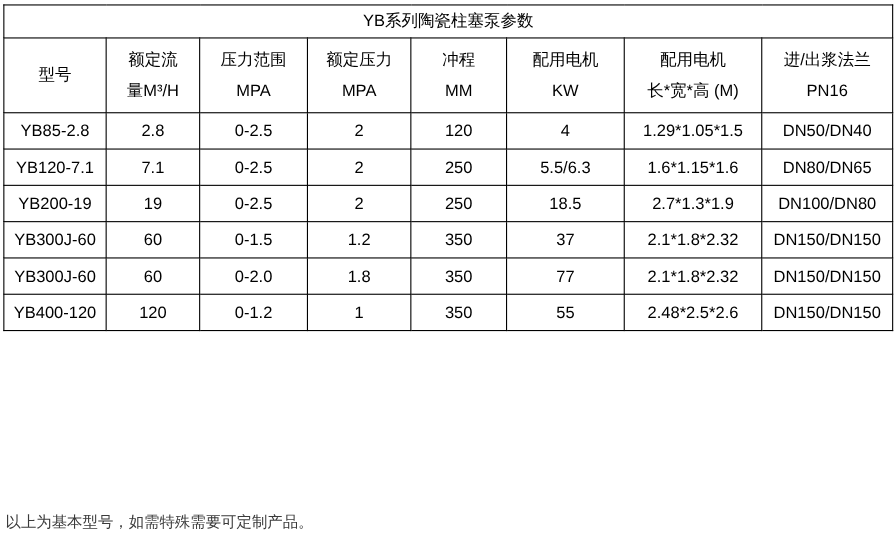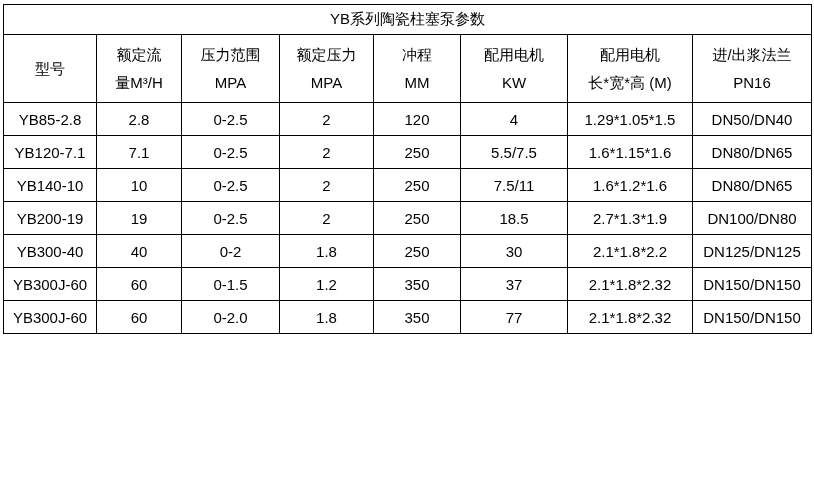--- a/index.html
+++ b/index.html
@@ -102,53 +102,33 @@
           <td>4</td>
           <td>1.29*1.05*1.5</td>
           <td>DN50/DN40</td>
         </tr>
         <tr>
           <td>YB120-7.1</td>
           <td>7.1</td>
           <td>0-2.5</td>
           <td>2</td>
           <td>250</td>
-          <td>5.5/7.5</td>
+          <td>5.5/6.3</td>
           <td>1.6*1.15*1.6</td>
-          <td>DN80/DN65</td>
-        </tr>
-        <tr>
-          <td>YB140-10</td>
-          <td>10</td>
-          <td>0-2.5</td>
-          <td>2</td>
-          <td>250</td>
-          <td>7.5/11</td>
-          <td>1.6*1.2*1.6</td>
           <td>DN80/DN65</td>
         </tr>
         <tr>
           <td>YB200-19</td>
           <td>19</td>
           <td>0-2.5</td>
           <td>2</td>
           <td>250</td>
           <td>18.5</td>
           <td>2.7*1.3*1.9</td>
           <td>DN100/DN80</td>
-        </tr>
-        <tr>
-          <td>YB300-40</td>
-          <td>40</td>
-          <td>0-2</td>
-          <td>1.8</td>
-          <td>250</td>
-          <td>30</td>
-          <td>2.1*1.8*2.2</td>
-          <td>DN125/DN125</td>
         </tr>
         <tr>
           <td>YB300J-60</td>
           <td>60</td>
           <td>0-1.5</td>
           <td>1.2</td>
           <td>350</td>
           <td>37</td>
           <td>2.1*1.8*2.32</td>
           <td>DN150/DN150</td>
@@ -156,15 +136,26 @@
         <tr>
           <td>YB300J-60</td>
           <td>60</td>
           <td>0-2.0</td>
           <td>1.8</td>
           <td>350</td>
           <td>77</td>
           <td>2.1*1.8*2.32</td>
           <td>DN150/DN150</td>
         </tr>
+        <tr>
+          <td>YB400-120</td>
+          <td>120</td>
+          <td>0-1.2</td>
+          <td>1</td>
+          <td>350</td>
+          <td>55</td>
+          <td>2.48*2.5*2.6</td>
+          <td>DN150/DN150</td>
+        </tr>
       </tbody>
   </table>
+  <div class="footnote">以上为基本型号，如需特殊需要可定制产品。</div>
 </div>
 
 </body></html>

